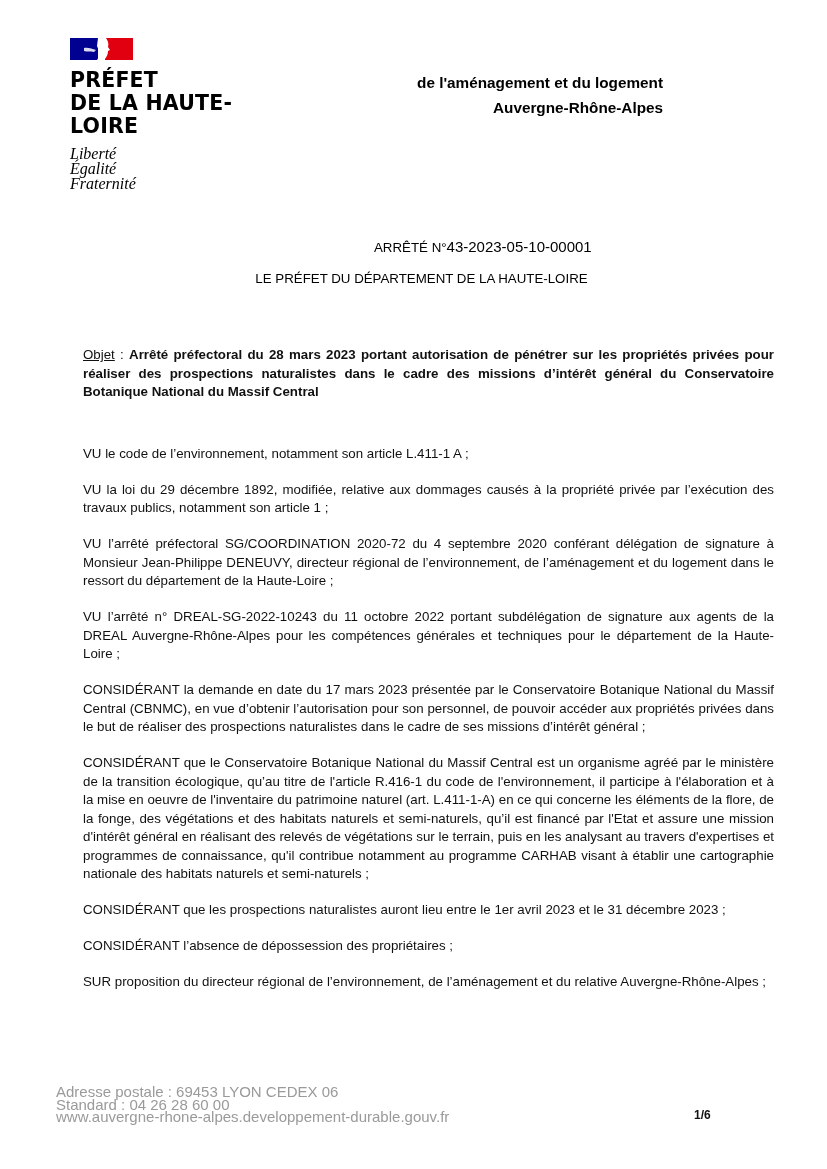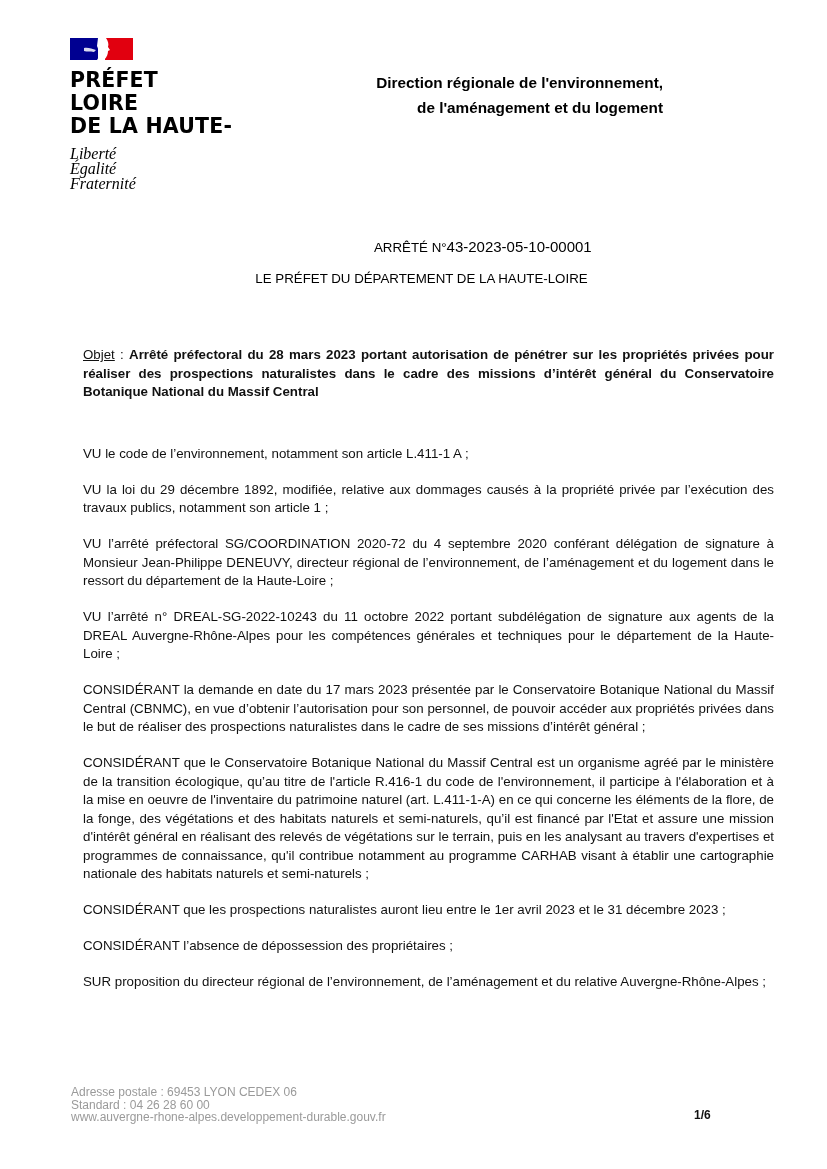--- a/index.html
+++ b/index.html
@@ -29,52 +29,52 @@
 
   .body { position: absolute; left: 83px; width: 691px; top: 346px;
           font-size: 13.3px; line-height: 18.5px; text-align: justify; color: #111; }
   .body p { margin: 0; }
   .objet { font-weight: bold; }
   .objet .lbl { font-weight: normal; text-decoration: underline; }
   .objet .sep { font-weight: normal; }
   .gap-lg { height: 43px; }
   .gap { height: 17.5px; }
 
-  .footer { position: absolute; left: 71px; top: 1086px; font-size: 12px; line-height: 12.5px; color: #9a9a9a; }
+  .footer { position: absolute; left: 56px; top: 1086px; font-size: 15px; line-height: 12.5px; color: #9a9a9a; }
   .pagenum { position: absolute; left: 694px; top: 1108px; font-size: 12px; color: #111; font-weight: bold; }
 </style>
 </head>
 <body>
 
 <div class="page">
 
   <div class="logo">
     <div class="flag">
       <div class="blue"></div>
       <div class="red"></div>
       <svg width="63" height="22" viewBox="0 0 63 22">
         <path d="M28 0 L36 0 C38 3 39 6 38 9 L40 12 L38 13 C38 16 37 19 34 22 L27 22 C30 18 29 13 27 8 Z" fill="#ffffff"></path>
         <path d="M14 10 C18 9 22 11 26 12 L24 14 C20 13 17 14 14 13 Z" fill="#ffffff" opacity="0.85"></path>
       </svg>
     </div>
     <div class="prefet-name">
       <div>PRÉFET</div>
+      <div>DE LA HAUTE-</div>
       <div>LOIRE</div>
-      <div>DE LA HAUTE-</div>
     </div>
     <div class="devise">
       <div>Liberté</div>
       <div>Égalité</div>
       <div>Fraternité</div>
     </div>
   </div>
 
   <div class="service">
-    <div>Direction régionale de l'environnement,</div>
     <div>de l'aménagement et du logement</div>
+    <div>Auvergne-Rhône-Alpes</div>
   </div>
 
   <div class="arrete-num">
     <span>ARRÊTÉ N°</span><span class="num">43-2023-05-10-00001</span>
   </div>
 
   <div class="prefet-title">LE PRÉFET DU DÉPARTEMENT DE LA HAUTE-LOIRE</div>
 
   <div class="body">
     <p class="objet"><span class="lbl">Objet</span><span class="sep"> : </span><span>Arrêté préfectoral du 28 mars 2023 portant autorisation de pénétrer sur les propriétés privées pour réaliser des prospections naturalistes dans le cadre des missions d’intérêt général du Conservatoire Botanique National du Massif Central</span></p>

